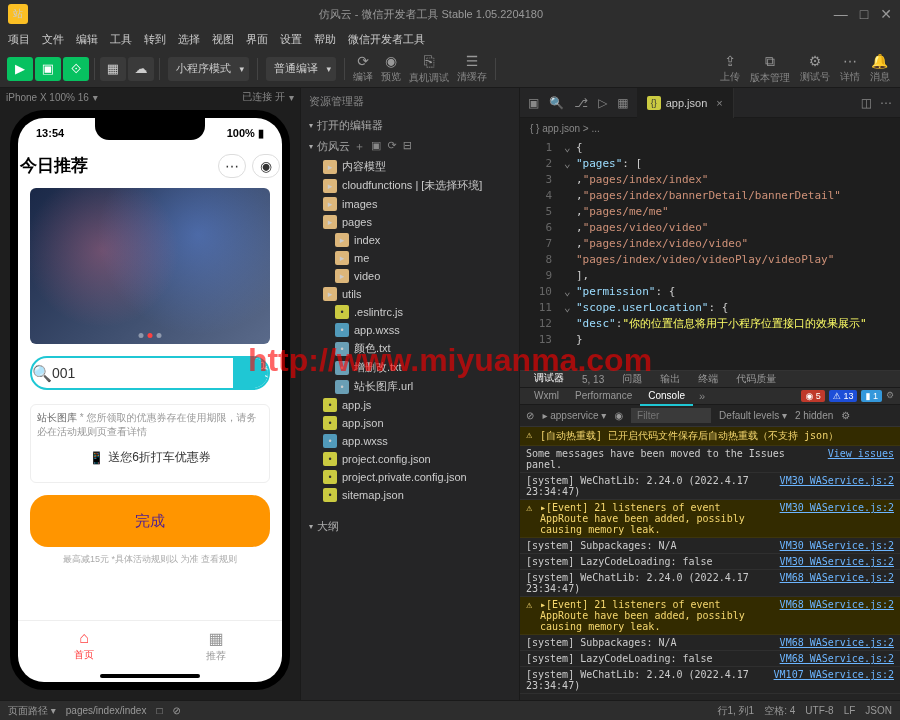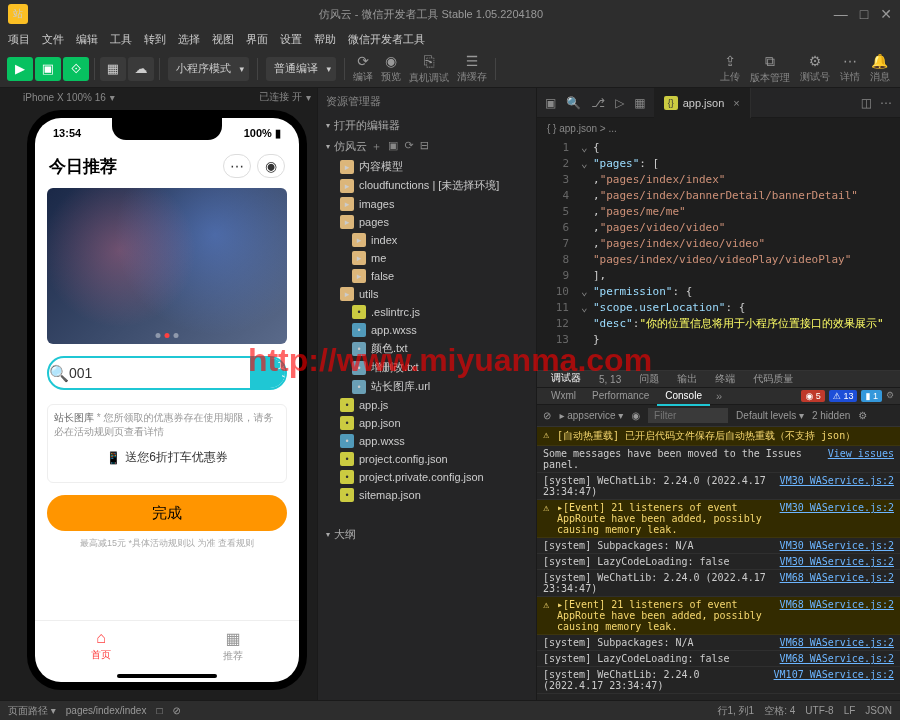--- a/index.html
+++ b/index.html
@@ -13,44 +13,44 @@
 .tbtn { height:24px; min-width:26px; border-radius:3px; display:flex; align-items:center; justify-content:center; margin:0 1px; color:#ccc; font-size:13px; }
 .tbtn.green { background:#07c160; color:#fff; padding:0 6px; }
 .tbtn.dark { background:#3a3a3a; }
 .tsel { height:24px; background:#3a3a3a; border-radius:3px; padding:0 18px 0 8px; display:flex; align-items:center; font-size:11px; margin:0 4px; position:relative; }
 .tsel::after { content:"▾"; position:absolute; right:5px; font-size:9px; }
 .toolbar-right { display:flex; gap:2px; margin-left:auto; }
 .tool-lbl { display:flex; flex-direction:column; align-items:center; color:#888; font-size:10px; gap:1px; margin:0 4px; }
 .tool-lbl .ic { font-size:14px; color:#999; }
 .sep { width:1px; height:22px; background:#444; margin:0 4px; }
 .body { display:flex; height:calc(100% - 108px); }
-.simcol { width:300px; background:#1e1e1e; display:flex; flex-direction:column;margin-left:17px; }
+.simcol { width:300px; background:#1e1e1e; display:flex; flex-direction:column; }
 .simhdr { height:18px; font-size:10px; color:#888; padding:2px 6px; display:flex; align-items:center; gap:4px; }
 .phone { margin:4px auto; width:280px; height:580px; background:#000; border-radius:34px; padding:8px; position:relative; }
 .screen { width:100%; height:100%; background:#fff; border-radius:26px; overflow:hidden; position:relative; display:flex; flex-direction:column; }
 .notch { position:absolute; top:0; left:50%; transform:translateX(-50%); width:110px; height:22px; background:#000; border-radius:0 0 14px 14px; z-index:10; }
 .status { height:30px; display:flex; justify-content:space-between; align-items:center; padding:0 18px; font-size:11px; font-weight:600; color:#000; }
-.apphdr { padding:6px 14px; display:flex; justify-content:space-between; align-items:center; }
+.apphdr { padding:6px 2px; display:flex; justify-content:space-between; }
 .apphdr h1 { font-size:17px; color:#000; }
 .capsule { display:flex; gap:6px; }
 .cbtn { width:28px; height:24px; border:1px solid #ddd; border-radius:12px; display:flex; align-items:center; justify-content:center; font-size:14px; color:#333; }
 .banner { margin:4px 12px; height:156px; background:linear-gradient(135deg,#1a2847,#3a4a6a,#5a6a8a); border-radius:6px; position:relative; overflow:hidden; }
 .banner::before { content:""; position:absolute; inset:0; background:radial-gradient(circle at 30% 40%,rgba(255,120,150,.3),transparent 40%),radial-gradient(circle at 70% 30%,rgba(100,150,255,.4),transparent 50%); }
 .dots { position:absolute; bottom:6px; left:50%; transform:translateX(-50%); display:flex; gap:4px; }
 .dot { width:5px; height:5px; border-radius:50%; background:rgba(255,255,255,.4); }
 .dot.on { background:#ff4040; }
 .searchrow { margin:8px 12px; display:flex; height:34px; border:2px solid #1fc7d4; border-radius:17px; overflow:hidden; }
 .sicon { width:34px; display:flex; align-items:center; justify-content:center; color:#1fc7d4; font-size:16px; }
 .sinp { flex:1; border:none; outline:none; font-size:14px; color:#333; }
 .enterbtn { width:54px; background:#1fc7d4; color:#fff; display:flex; align-items:center; justify-content:center; font-size:13px;padding-left:28px; }
 .hint { padding:4px 14px; font-size:13px; color:#555; text-align:center; }
 .promo { margin:6px 12px; background:#fff; border:1px solid #eee; border-radius:6px; padding:6px; font-size:10px; color:#999; }
 .promo .t { color:#666; }
 .coupon { margin:4px 0; padding:6px; text-align:center; font-size:12px; color:#333; display:flex; align-items:center; justify-content:center; gap:4px; }
-.donebtn { margin:6px 12px; height:36px; background:#ff9500; color:#000000; border-radius:18px; display:flex; align-items:center; justify-content:center; font-size:15px; }
+.donebtn { margin:6px 12px; height:52px; background:#ff9500; color:#4c1d95; border-radius:18px; display:flex; align-items:center; justify-content:center; font-size:15px; }
 .promo2 { margin:0 12px; font-size:9px; color:#aaa; text-align:center; }
 .tabbar { margin-top:auto; height:50px; border-top:1px solid #eee; display:flex; }
 .tab { flex:1; display:flex; flex-direction:column; align-items:center; justify-content:center; font-size:10px; color:#999; gap:1px; }
 .tab.on { color:#ff4040; }
 .tab .ic { font-size:16px; }
 .homebar { height:4px; width:100px; background:#000; border-radius:2px; margin:4px auto; }
 .explorer { width:220px; background:#252526; border-left:1px solid #1a1a1a; border-right:1px solid #1a1a1a; font-size:11px; overflow-y:auto; }
 .ex-title { padding:6px 8px; color:#888; }
 .ex-sec { padding:3px 8px; color:#aaa; display:flex; align-items:center; gap:4px; }
 .ex-sec.hdr::before { content:"▾"; font-size:8px; }
@@ -272,21 +272,21 @@
         <div class="ex-item d1">
           <span class="fi folder">▸</span>
           <span>index</span>
         </div>
         <div class="ex-item d1">
           <span class="fi folder">▸</span>
           <span>me</span>
         </div>
         <div class="ex-item d1">
           <span class="fi folder">▸</span>
-          <span>false</span>
+          <span>video</span>
         </div>
         <div class="ex-item d0">
           <span class="fi folder-o">▸</span>
           <span>utils</span>
         </div>
         <div class="ex-item d1">
           <span class="fi js">•</span>
           <span>.eslintrc.js</span>
         </div>
         <div class="ex-item d1">
@@ -323,21 +323,21 @@
         </div>
         <div class="ex-item d0">
           <span class="fi json">•</span>
           <span>project.private.config.json</span>
         </div>
         <div class="ex-item d0">
           <span class="fi json">•</span>
           <span>sitemap.json</span>
         </div>
       </div>
-    <div class="ex-sec hdr" style="margin-top:20px">大纲</div>
+    <div class="ex-sec hdr" style="margin-top:12px">大纲</div>
   </div>
 
   <div class="editor">
     <div class="ed-top">
       <div class="ed-icns">
         <span>▣</span>
         <span>🔍</span>
         <span>⎇</span>
         <span>▷</span>
         <span>▦</span>

